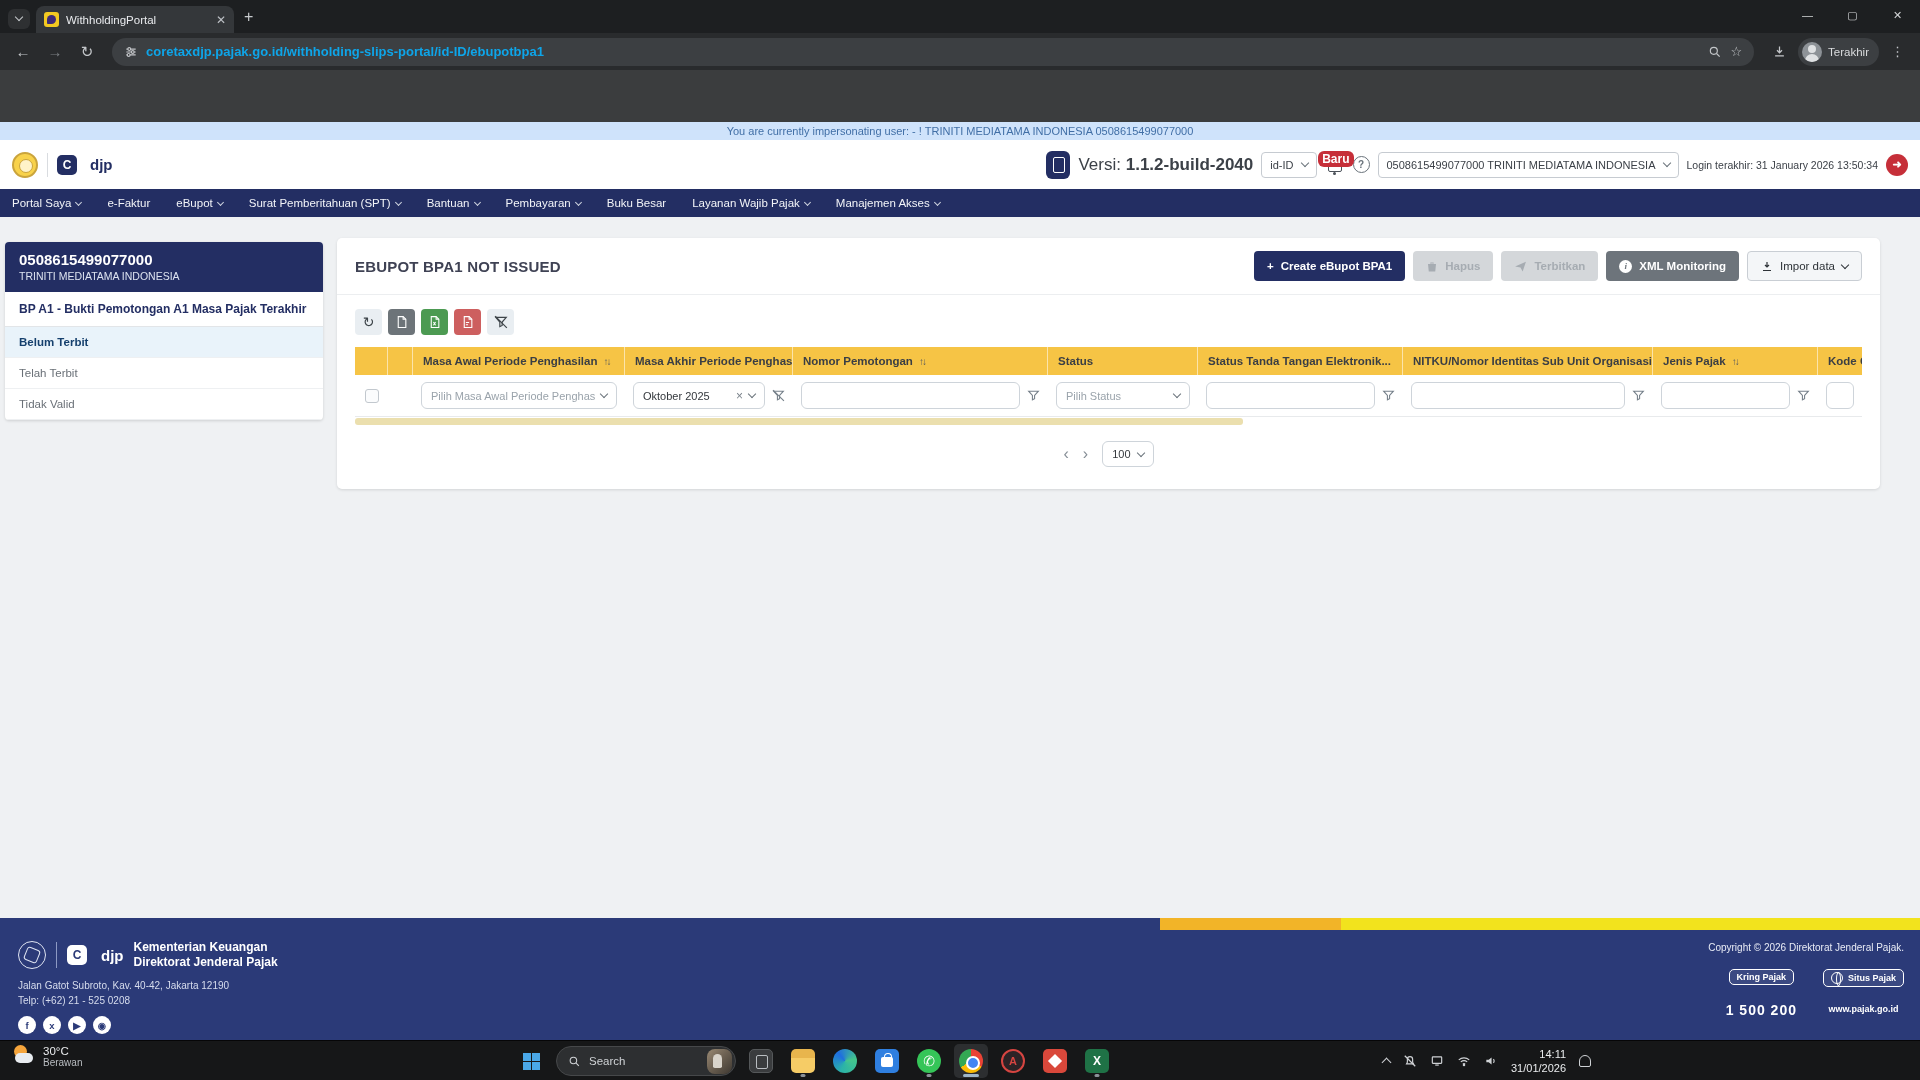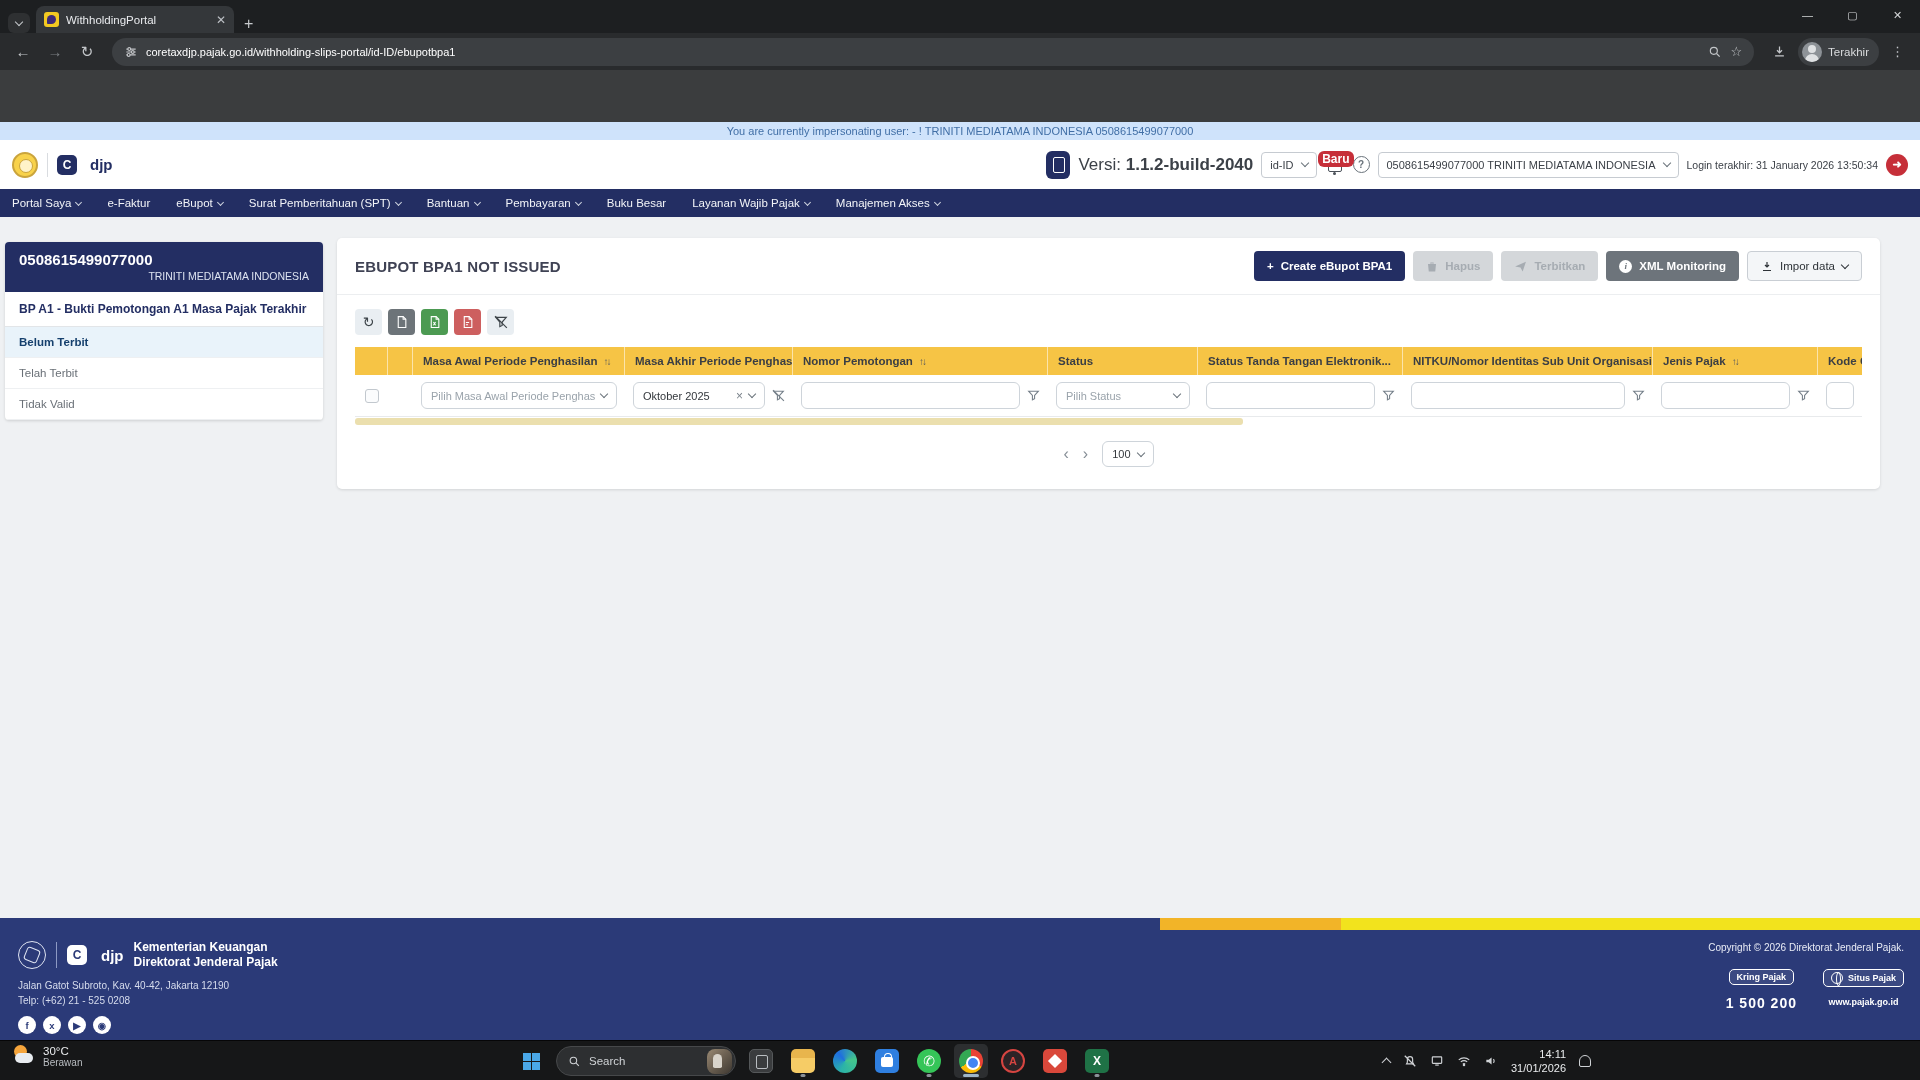--- a/index.html
+++ b/index.html
@@ -2,42 +2,42 @@
 <html><head>
 <meta charset="utf-8">
 <style>
   * { margin:0; padding:0; box-sizing:border-box; }
   html,body { width:1920px; height:1080px; overflow:hidden; background:#000;
     font-family:"Liberation Sans", sans-serif; }
   .screen { position:relative; width:1920px; height:1080px; background:#1d1e20; }
 
   
   .tabbar { position:absolute; left:0; top:0; width:1920px; height:33px; background:#1d1f21;
-    display:flex; align-items:flex-end; }
+    display:flex; align-items:center; }
   .tabsearch { width:22px; height:20px; margin:4px 6px 0 8px; border-radius:6px; background:#2e3032;
     color:#c7cacd; font-size:10px; display:flex; align-items:center; justify-content:center; }
   .tab { width:198px; height:27px; margin-top:6px; background:#34373a; border-radius:8px 8px 0 0;
     display:flex; align-items:center; padding:0 8px; gap:7px; }
   .favicon { width:15px; height:15px; border-radius:3px; background:#f3c921; position:relative; flex:none; }
   .favicon::after { content:""; position:absolute; left:3px; top:3px; width:9px; height:9px;
     border-radius:50% 50% 50% 10%; background:#3d2a78; }
   .tab-title { color:#e8eaed; font-size:11.5px; flex:1; white-space:nowrap; overflow:hidden; }
   .tab-close { color:#bdc1c6; font-size:12px; }
   .newtab { color:#c7cacd; font-size:16px; margin-left:10px; }
   .wincontrols { position:absolute; right:0; top:0; height:30px; display:flex; }
   .winbtn { width:45px; height:30px; display:flex; align-items:center; justify-content:center;
     color:#d4d6d8; font-size:11px; }
   .toolbar { position:absolute; left:0; top:33px; width:1920px; height:37px; background:#292b2d;
     display:flex; align-items:center; padding:0 10px; gap:6px; }
   .navbtn { width:26px; height:26px; display:flex; align-items:center; justify-content:center;
     color:#c3c6c9; font-size:15px; border-radius:50%; }
   .navbtn.dim { color:#7b7f83; }
   .omnibox { flex:1; height:28px; margin:0 6px; background:#3c3f42; border-radius:14px;
     display:flex; align-items:center; padding:0 12px; gap:8px; }
-  .omni-url { flex:1; color:#ffffff; font-size:11px; white-space:nowrap; overflow:hidden; }
+  .omni-url { flex:1; color:#0ea5e9; font-size:13px; white-space:nowrap; overflow:hidden;font-weight:bold; }
   .omni-ic { color:#c3c6c9; font-size:13px; }
   .profile-chip { height:28px; border-radius:14px; background:#3c3f42; display:flex;
     align-items:center; gap:6px; padding:0 10px 0 4px; }
   .avatar { width:20px; height:20px; border-radius:50%; background:#8d9297; position:relative; overflow:hidden; }
   .avatar::before { content:""; position:absolute; left:6px; top:3px; width:8px; height:8px; border-radius:50%; background:#dfe1e3; }
   .avatar::after { content:""; position:absolute; left:3px; top:12px; width:14px; height:9px; border-radius:7px 7px 0 0; background:#dfe1e3; }
   .profile-name { color:#dadcde; font-size:11.5px; }
   .kebab { color:#c3c6c9; font-size:13px; padding:0 6px; }
 
   
@@ -77,21 +77,21 @@
   .nitem { color:#f2f4f8; font-size:11.5px; display:flex; align-items:center; gap:5px; white-space:nowrap; }
   .nitem .chev { border-color:#cdd3de; width:5px; height:5px; margin-top:-2px; }
 
   .content { position:relative; height:701px; }
 
   
   .sidebar { position:absolute; left:5px; top:25px; width:318px; background:#fff; border-radius:4px;
     box-shadow:0 1px 3px rgba(0,0,0,.14); overflow:hidden; }
   .sb-head { background:#232e63; padding:9px 14px 10px; }
   .sb-npwp { color:#fff; font-weight:bold; font-size:15px; }
-  .sb-name { color:#dde3f0; font-size:10.5px; margin-top:2px;text-align:right; }
+  .sb-name { color:#dde3f0; font-size:10.5px; margin-top:2px; }
   .sb-section { padding:10px 14px; font-size:12px; font-weight:bold; color:#232e63; border-bottom:1px solid #e2e5e8; }
   .sb-item { padding:9px 14px; font-size:11.5px; color:#6a7077; border-bottom:1px solid #eef0f2; }
   .sb-item.active { background:#e9f3fa; color:#16406d; font-weight:bold; }
 
   
   .panel { position:absolute; left:337px; top:21px; width:1543px; background:#fff; border-radius:5px;
     box-shadow:0 1px 3px rgba(0,0,0,.12); }
   .panel-head { display:flex; align-items:center; justify-content:space-between; padding:13px 18px;
     border-bottom:1px solid #eceef0; }
   .panel-title { font-size:15px; font-weight:bold; color:#3f4254; letter-spacing:.2px; }
@@ -157,21 +157,21 @@
     font-size:12px; display:flex; align-items:center; justify-content:center; }
   .f-djptext { color:#fff; font-weight:bold; font-size:15px; margin-left:4px; }
   .f-ministry { font-size:12px; font-weight:bold; line-height:1.25; }
   .f-addr { font-size:10px; color:#d6dced; margin-top:8px; line-height:1.5; }
   .socials { display:flex; gap:7px; margin-top:8px; }
   .soc { width:18px; height:18px; border-radius:50%; background:#fff; color:#2b3a78; font-size:9.5px;
     font-weight:bold; display:flex; align-items:center; justify-content:center; }
   .f-right { position:absolute; right:16px; top:12px; text-align:right; }
   .f-copy { font-size:10px; color:#e8ebf5; }
   .f-badges { display:flex; gap:26px; margin-top:16px; justify-content:flex-end; }
-  .badge-col { display:flex; flex-direction:column; align-items:center; gap:10px; }
+  .badge-col { display:flex; flex-direction:column; align-items:center; gap:17px; }
   .badge-box { border:1.5px solid #fff; border-radius:5px; padding:2px 7px; font-size:9px; font-weight:bold;
     display:flex; align-items:center; gap:5px; background:rgba(255,255,255,.08); }
   .badge-num { font-size:14px; font-weight:bold; letter-spacing:1px; }
   .badge-url { font-size:9px; font-weight:bold; }
   .globe { width:12px; height:12px; border:1.2px solid #fff; border-radius:50%; position:relative; flex:none; }
   .globe::after { content:""; position:absolute; left:4px; top:-1px; width:3px; height:12px;
     border:1px solid #fff; border-radius:50%; }
 
   
   .taskbar { position:absolute; left:0; top:1040px; width:1920px; height:40px; background:#161718;

